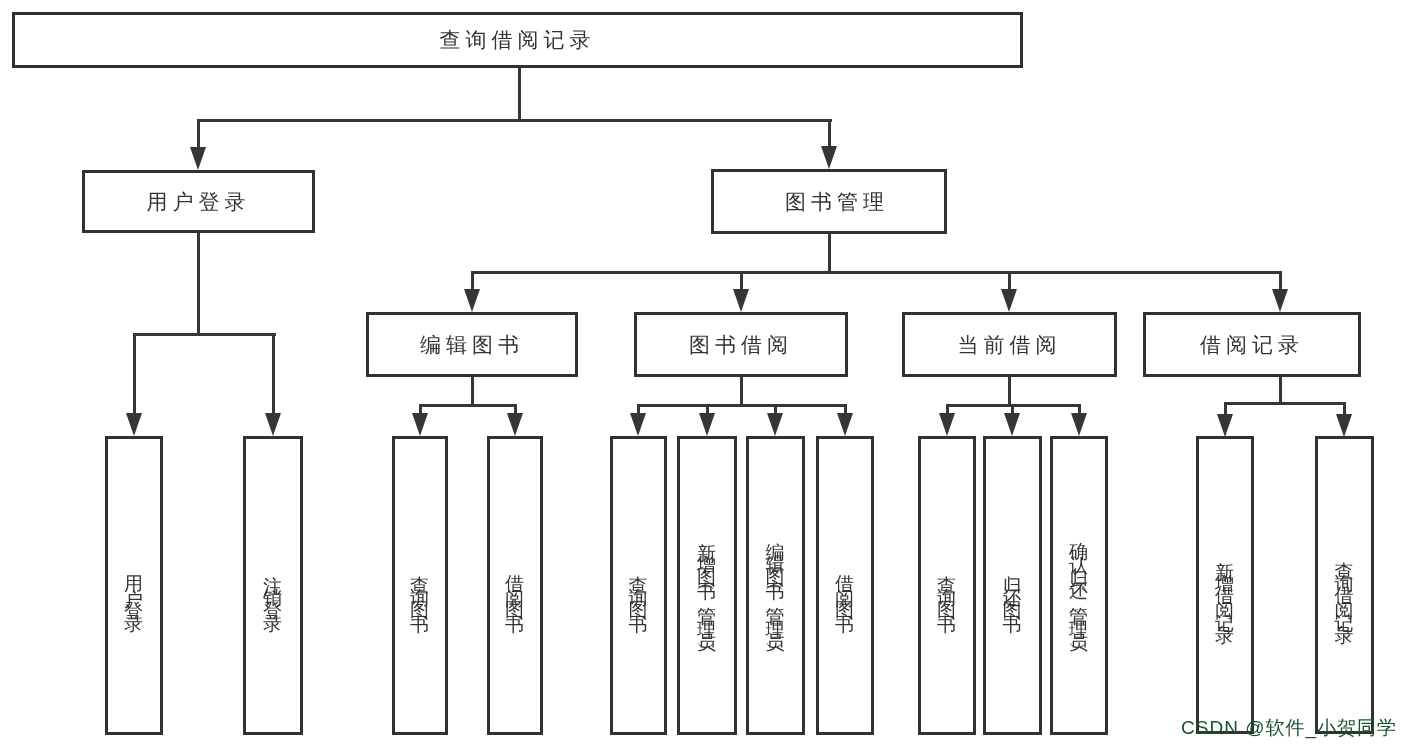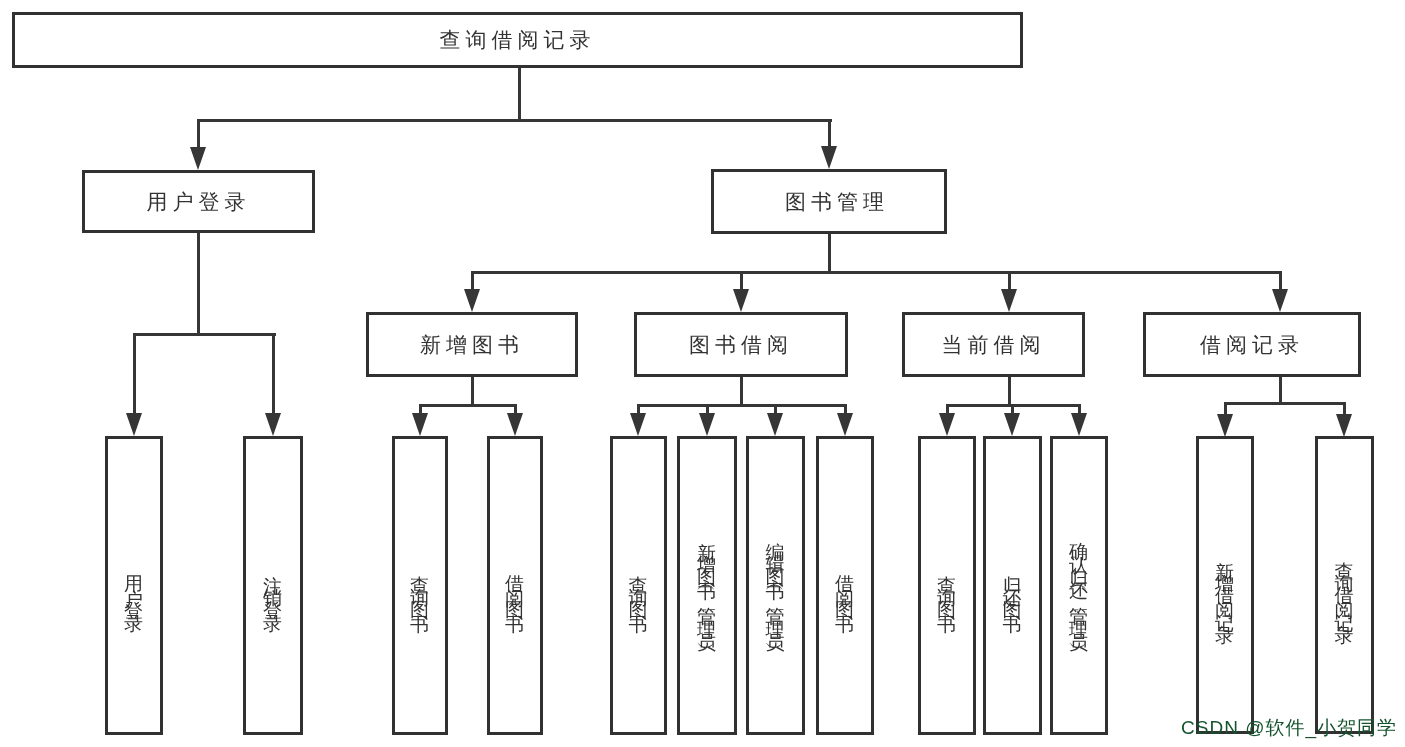--- a/index.html
+++ b/index.html
@@ -40,28 +40,28 @@
 
   <div class="box h" style="left:82px;top:170px;width:233px;height:63px;">
     <span>用户登录</span>
   </div>
 
   <div class="box h" style="left:711px;top:169px;width:236px;height:65px;padding-left:16px;">
     <span>图书管理</span>
   </div>
 
   <div class="box h" style="left:366px;top:312px;width:212px;height:65px;">
-    <span>新增图书</span>
+    <span>编辑图书</span>
   </div>
 
   <div class="box h" style="left:634px;top:312px;width:214px;height:65px;">
     <span>图书借阅</span>
   </div>
 
-  <div class="box h" style="left:902px;top:312px;width:183px;height:65px;">
+  <div class="box h" style="left:902px;top:312px;width:215px;height:65px;">
     <span>当前借阅</span>
   </div>
 
   <div class="box h" style="left:1143px;top:312px;width:218px;height:65px;">
     <span>借阅记录</span>
   </div>
 
   <div class="box v" style="left:105px;top:436px;width:58px;height:299px;">
     <span>用户登录</span>
   </div>

